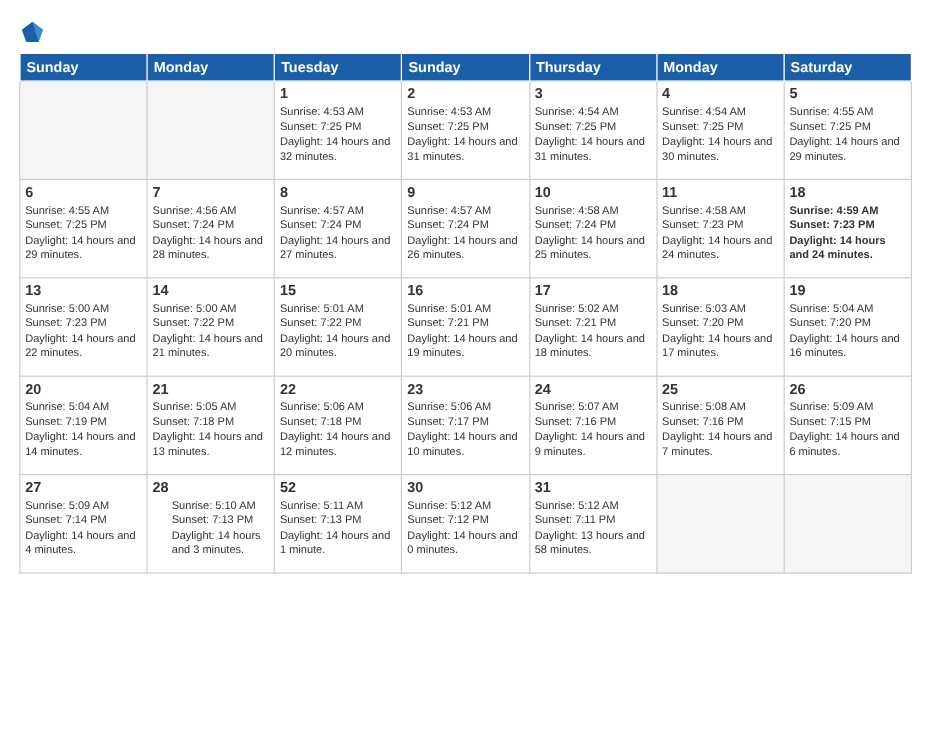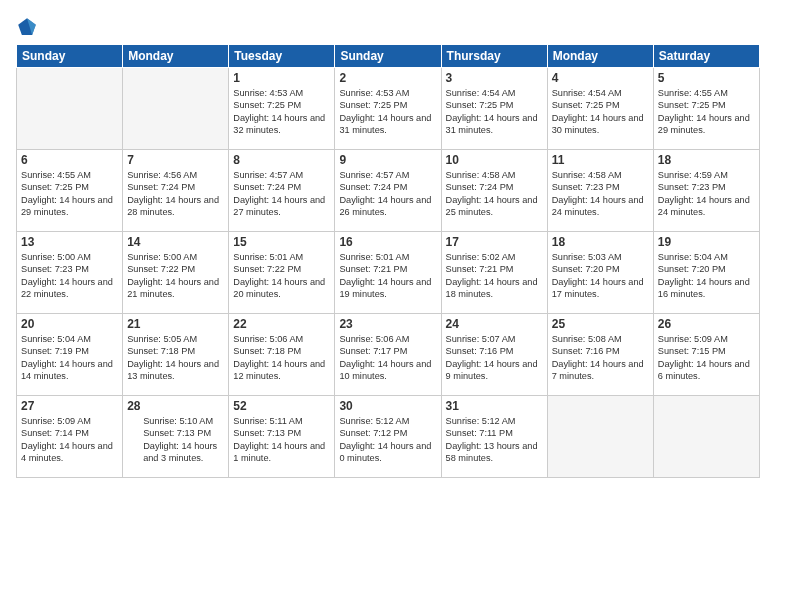--- a/index.html
+++ b/index.html
@@ -200,21 +200,21 @@
 Daylight: 14 hours and 25 minutes.</div>
           </td>
           <td>
             <span class="day-number">11</span>
             <div class="cell-text" style="white-space: pre-line;">Sunrise: 4:58 AM
 Sunset: 7:23 PM
 Daylight: 14 hours and 24 minutes.</div>
           </td>
           <td>
             <span class="day-number">18</span>
-            <div class="cell-text" style="white-space: pre-line;">Sunrise: 4:59 AM
+            <div class="cell-text" style="white-space: pre-line; font-weight: bold;">Sunrise: 4:59 AM
 Sunset: 7:23 PM
 Daylight: 14 hours and 24 minutes.</div>
           </td>
         </tr>
         <tr>
           <td>
             <span class="day-number">13</span>
             <div class="cell-text" style="white-space: pre-line;">Sunrise: 5:00 AM
 Sunset: 7:23 PM
 Daylight: 14 hours and 22 minutes.</div>

